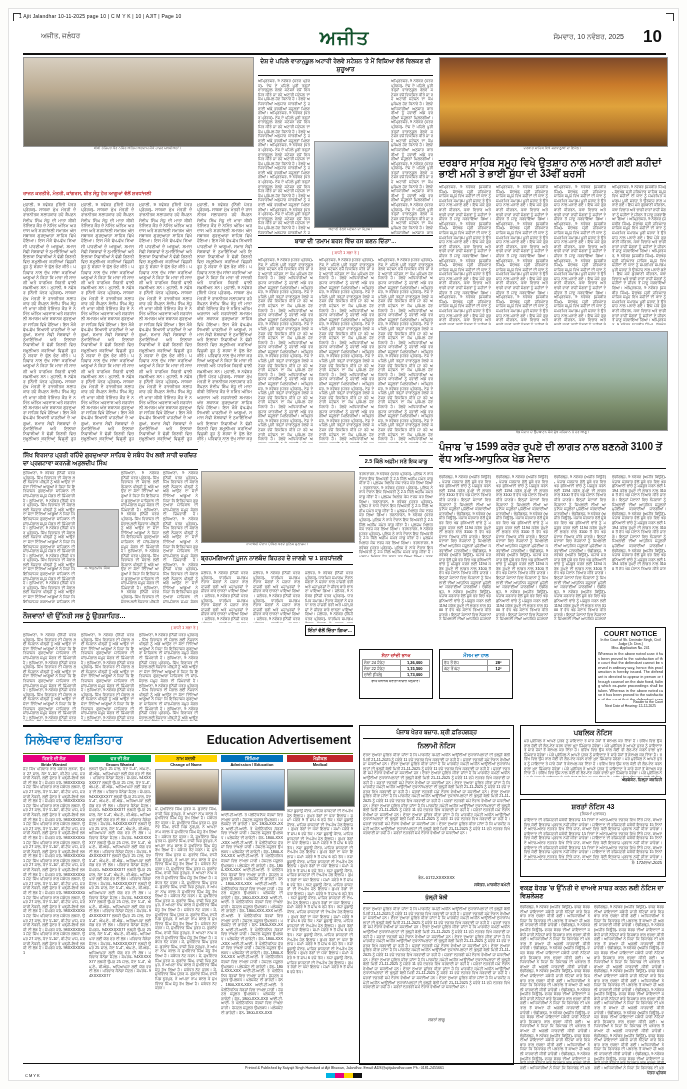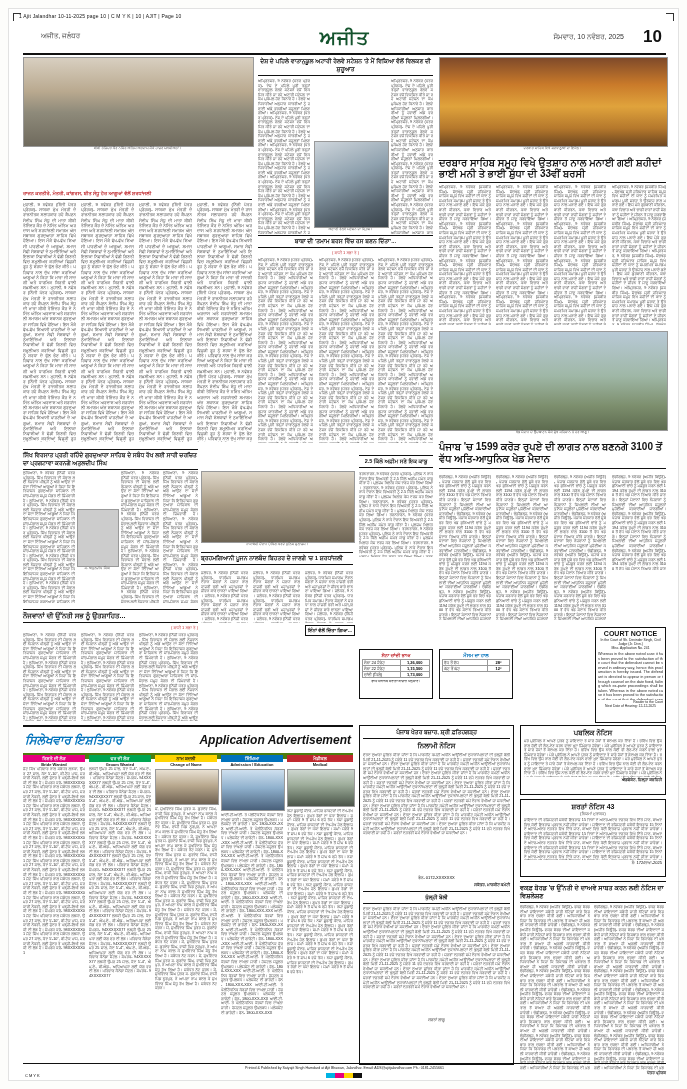--- a/index.html
+++ b/index.html
@@ -164,23 +164,23 @@
               <td class="center b">28°</td>
             </tr>
         <tr>
               <td>ਘੱਟ ਤੋਂ ਘੱਟ</td>
               <td class="center b">12°</td>
             </tr>
       </tbody>
         </table>
     </div>
 
-    <div style="position:absolute;left:14px;top:716px;width:330px;height:26px;border-top:2px solid #111;border-bottom:6px solid #4d7c0f;font-style:italic;">
+    <div style="position:absolute;left:14px;top:716px;width:330px;height:26px;border-top:2px solid #111;border-bottom:1px solid #4d7c0f;">
       <div style="position:absolute;left:2px;top:6px;font-size:12px;font-weight:bold;color:#0072bc;">ਸਿਲੇਖਵਾਰ ਇਸ਼ਤਿਹਾਰ</div>
-      <div style="position:absolute;right:2px;top:6px;font-size:12px;font-weight:bold;color:#111;">Application Advertisement</div>
+      <div style="position:absolute;right:2px;top:6px;font-size:12px;font-weight:bold;color:#111;">Education Advertisement</div>
     </div>
 
     <div style="position:absolute;left:14px;top:746px;width:62px;">
       <div class="pinkhdr">ਰਿਸ਼ਤੇ ਦੀ ਲੋੜ</div>
       <div style="font-size:4px;text-align:center;font-weight:bold;color:#111;">Bride Wanted</div>
       <div class="txt sm" style="height:320px;">ਜੱਟ ਸਿੱਖ ਪਰਿਵਾਰ ਨਾਲ ਸਬੰਧਤ ਲੜਕਾ, ਉਮਰ 27 ਸਾਲ, ਕੱਦ 5'-10", ਬੀ.ਟੈਕ ਪਾਸ, ਸਰਕਾਰੀ ਨੌਕਰੀ, ਲਈ ਸੁੰਦਰ ਤੇ ਪੜ੍ਹੀ-ਲਿਖੀ ਲੜਕੀ ਦੀ ਲੋੜ ਹੈ। ਸੰਪਰਕ ਕਰੋ- 98XXXXXX01 ਜੱਟ ਸਿੱਖ ਪਰਿਵਾਰ ਨਾਲ ਸਬੰਧਤ ਲੜਕਾ, ਉਮਰ 27 ਸਾਲ, ਕੱਦ 5'-10", ਬੀ.ਟੈਕ ਪਾਸ, ਸਰਕਾਰੀ ਨੌਕਰੀ, ਲਈ ਸੁੰਦਰ ਤੇ ਪੜ੍ਹੀ-ਲਿਖੀ ਲੜਕੀ ਦੀ ਲੋੜ ਹੈ। ਸੰਪਰਕ ਕਰੋ- 98XXXXXX01 ਜੱਟ ਸਿੱਖ ਪਰਿਵਾਰ ਨਾਲ ਸਬੰਧਤ ਲੜਕਾ, ਉਮਰ 27 ਸਾਲ, ਕੱਦ 5'-10", ਬੀ.ਟੈਕ ਪਾਸ, ਸਰਕਾਰੀ ਨੌਕਰੀ, ਲਈ ਸੁੰਦਰ ਤੇ ਪੜ੍ਹੀ-ਲਿਖੀ ਲੜਕੀ ਦੀ ਲੋੜ ਹੈ। ਸੰਪਰਕ ਕਰੋ- 98XXXXXX01 ਜੱਟ ਸਿੱਖ ਪਰਿਵਾਰ ਨਾਲ ਸਬੰਧਤ ਲੜਕਾ, ਉਮਰ 27 ਸਾਲ, ਕੱਦ 5'-10", ਬੀ.ਟੈਕ ਪਾਸ, ਸਰਕਾਰੀ ਨੌਕਰੀ, ਲਈ ਸੁੰਦਰ ਤੇ ਪੜ੍ਹੀ-ਲਿਖੀ ਲੜਕੀ ਦੀ ਲੋੜ ਹੈ। ਸੰਪਰਕ ਕਰੋ- 98XXXXXX01 ਜੱਟ ਸਿੱਖ ਪਰਿਵਾਰ ਨਾਲ ਸਬੰਧਤ ਲੜਕਾ, ਉਮਰ 27 ਸਾਲ, ਕੱਦ 5'-10", ਬੀ.ਟੈਕ ਪਾਸ, ਸਰਕਾਰੀ ਨੌਕਰੀ, ਲਈ ਸੁੰਦਰ ਤੇ ਪੜ੍ਹੀ-ਲਿਖੀ ਲੜਕੀ ਦੀ ਲੋੜ ਹੈ। ਸੰਪਰਕ ਕਰੋ- 98XXXXXX01 ਜੱਟ ਸਿੱਖ ਪਰਿਵਾਰ ਨਾਲ ਸਬੰਧਤ ਲੜਕਾ, ਉਮਰ 27 ਸਾਲ, ਕੱਦ 5'-10", ਬੀ.ਟੈਕ ਪਾਸ, ਸਰਕਾਰੀ ਨੌਕਰੀ, ਲਈ ਸੁੰਦਰ ਤੇ ਪੜ੍ਹੀ-ਲਿਖੀ ਲੜਕੀ ਦੀ ਲੋੜ ਹੈ। ਸੰਪਰਕ ਕਰੋ- 98XXXXXX01 ਜੱਟ ਸਿੱਖ ਪਰਿਵਾਰ ਨਾਲ ਸਬੰਧਤ ਲੜਕਾ, ਉਮਰ 27 ਸਾਲ, ਕੱਦ 5'-10", ਬੀ.ਟੈਕ ਪਾਸ, ਸਰਕਾਰੀ ਨੌਕਰੀ, ਲਈ ਸੁੰਦਰ ਤੇ ਪੜ੍ਹੀ-ਲਿਖੀ ਲੜਕੀ ਦੀ ਲੋੜ ਹੈ। ਸੰਪਰਕ ਕਰੋ- 98XXXXXX01 ਜੱਟ ਸਿੱਖ ਪਰਿਵਾਰ ਨਾਲ ਸਬੰਧਤ ਲੜਕਾ, ਉਮਰ 27 ਸਾਲ, ਕੱਦ 5'-10", ਬੀ.ਟੈਕ ਪਾਸ, ਸਰਕਾਰੀ ਨੌਕਰੀ, ਲਈ ਸੁੰਦਰ ਤੇ ਪੜ੍ਹੀ-ਲਿਖੀ ਲੜਕੀ ਦੀ ਲੋੜ ਹੈ। ਸੰਪਰਕ ਕਰੋ- 98XXXXXX01 ਜੱਟ ਸਿੱਖ ਪਰਿਵਾਰ ਨਾਲ ਸਬੰਧਤ ਲੜਕਾ, ਉਮਰ 27 ਸਾਲ, ਕੱਦ 5'-10", ਬੀ.ਟੈਕ ਪਾਸ, ਸਰਕਾਰੀ ਨੌਕਰੀ, ਲਈ ਸੁੰਦਰ ਤੇ ਪੜ੍ਹੀ-ਲਿਖੀ ਲੜਕੀ ਦੀ ਲੋੜ ਹੈ। ਸੰਪਰਕ ਕਰੋ- 98XXXXXX01 ਜੱਟ ਸਿੱਖ ਪਰਿਵਾਰ ਨਾਲ ਸਬੰਧਤ ਲੜਕਾ, ਉਮਰ 27 ਸਾਲ, ਕੱਦ 5'-10", ਬੀ.ਟੈਕ ਪਾਸ, ਸਰਕਾਰੀ ਨੌਕਰੀ, ਲਈ ਸੁੰਦਰ ਤੇ ਪੜ੍ਹੀ-ਲਿਖੀ ਲੜਕੀ ਦੀ ਲੋੜ ਹੈ। ਸੰਪਰਕ ਕਰੋ- 98XXXXXX01</div>
     </div>
     <div style="position:absolute;left:80px;top:746px;width:62px;">
       <div class="greenhdr">ਵਰ ਦੀ ਲੋੜ</div>
       <div style="font-size:4px;text-align:center;font-weight:bold;color:#111;">Groom Wanted</div>

